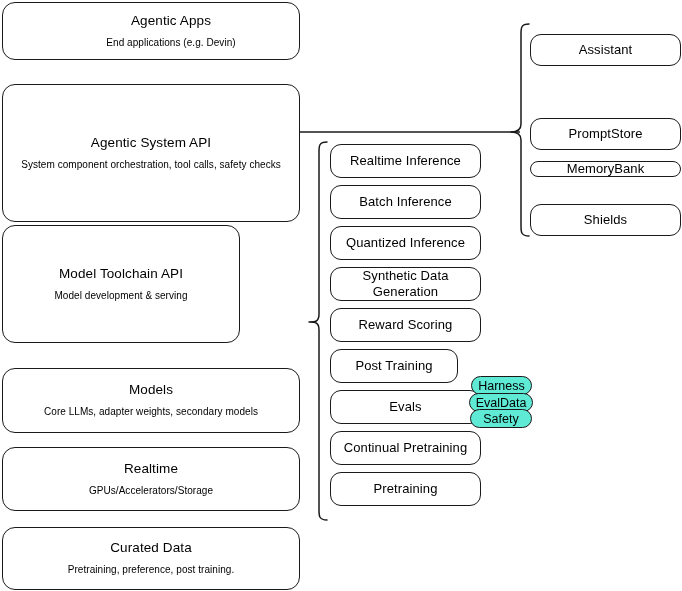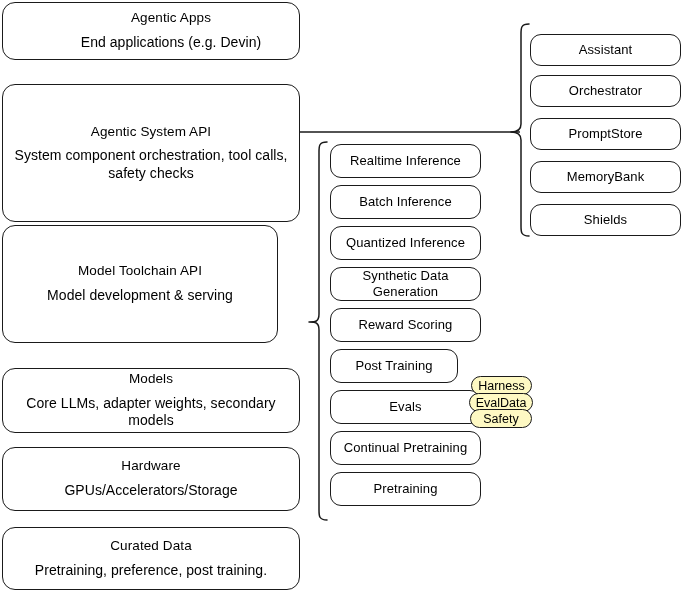--- a/index.html
+++ b/index.html
@@ -30,39 +30,39 @@
     justify-content: center;
     text-align: center;
     line-height: 1.25;
   }
   .box .title {
     font-size: 13.5px;
     color: #000;
     letter-spacing: 0.1px;
   }
   .box .subtitle {
-    font-size: 14px;
+    font-size: 10px;
     color: #000;
     margin-top: 7px;
     letter-spacing: 0.05px;
   }
   .layer-box .title { font-size: 13.5px; }
   .mid-box, .right-box {
     border-radius: 11px;
     border-width: 1.5px;
   }
   .mid-box .title, .right-box .title {
     font-size: 13px;
   }
   .pill {
     position: absolute;
     box-sizing: border-box;
     border: 1.4px solid #1a1a1a;
     border-radius: 999px;
-    background: #fef9c3;
+    background: #5eead4;
     display: flex;
     align-items: center;
     justify-content: center;
     font-size: 12.5px;
     color: #000;
     z-index: 5;
   }
   .bracket {
     position: absolute;
     pointer-events: none;
@@ -82,32 +82,32 @@
   <div class="box layer-box" style="left:2px; top:2px; width:298px; height:58px;padding-left:40px;">
     <div class="title">Agentic Apps</div>
     <div class="subtitle">End applications (e.g. Devin)</div>
   </div>
 
   <div class="box layer-box" style="left:2px; top:84px; width:298px; height:138px;">
     <div class="title">Agentic System API</div>
     <div class="subtitle">System component orchestration, tool calls, safety checks</div>
   </div>
 
-  <div class="box layer-box" style="left:2px; top:225px; width:276px; height:118px;">
+  <div class="box layer-box" style="left:2px; top:225px; width:238px; height:118px;">
     <div class="title">Model Toolchain API</div>
     <div class="subtitle">Model development &amp; serving</div>
   </div>
 
   <div class="box layer-box" style="left:2px; top:368px; width:298px; height:65px;">
     <div class="title">Models</div>
     <div class="subtitle">Core LLMs, adapter weights, secondary models</div>
   </div>
 
   <div class="box layer-box" style="left:2px; top:447px; width:298px; height:64px;">
-    <div class="title">Hardware</div>
+    <div class="title">Realtime</div>
     <div class="subtitle">GPUs/Accelerators/Storage</div>
   </div>
 
   <div class="box layer-box" style="left:2px; top:527px; width:298px; height:63px;">
     <div class="title">Curated Data</div>
     <div class="subtitle">Pretraining, preference, post training.</div>
   </div>
 
   <div class="connector" style="left:300px; top:124px; width:222px; height:16px;">
     <svg width="222" height="16" viewBox="0 0 222 16">
@@ -173,26 +173,23 @@
                C 16 108, 12 110, 6 110
                C 12 110, 16 112, 16 118
                L 16 204
                C 16 210, 16 214, 24 214" fill="none" stroke="#1a1a1a" stroke-width="1.5" stroke-linecap="round" stroke-linejoin="round"></path>
     </svg>
   </div>
 
   <div class="box right-box" style="left:530px; top:34px; width:151px; height:32px;">
     <div class="title">Assistant</div>
   </div>
-  <div class="box right-box" style="left:530px; top:75px; width:151px; height:32px;">
-    <div class="title">Orchestrator</div>
-  </div>
   <div class="box right-box" style="left:530px; top:118px; width:151px; height:32px;">
     <div class="title">PromptStore</div>
   </div>
-  <div class="box right-box" style="left:530px; top:161px; width:151px; height:32px;">
+  <div class="box right-box" style="left:530px; top:161px; width:151px; height:16px;">
     <div class="title">MemoryBank</div>
   </div>
   <div class="box right-box" style="left:530px; top:204px; width:151px; height:32px;">
     <div class="title">Shields</div>
   </div>
 
 </div>
 
 </body></html>

